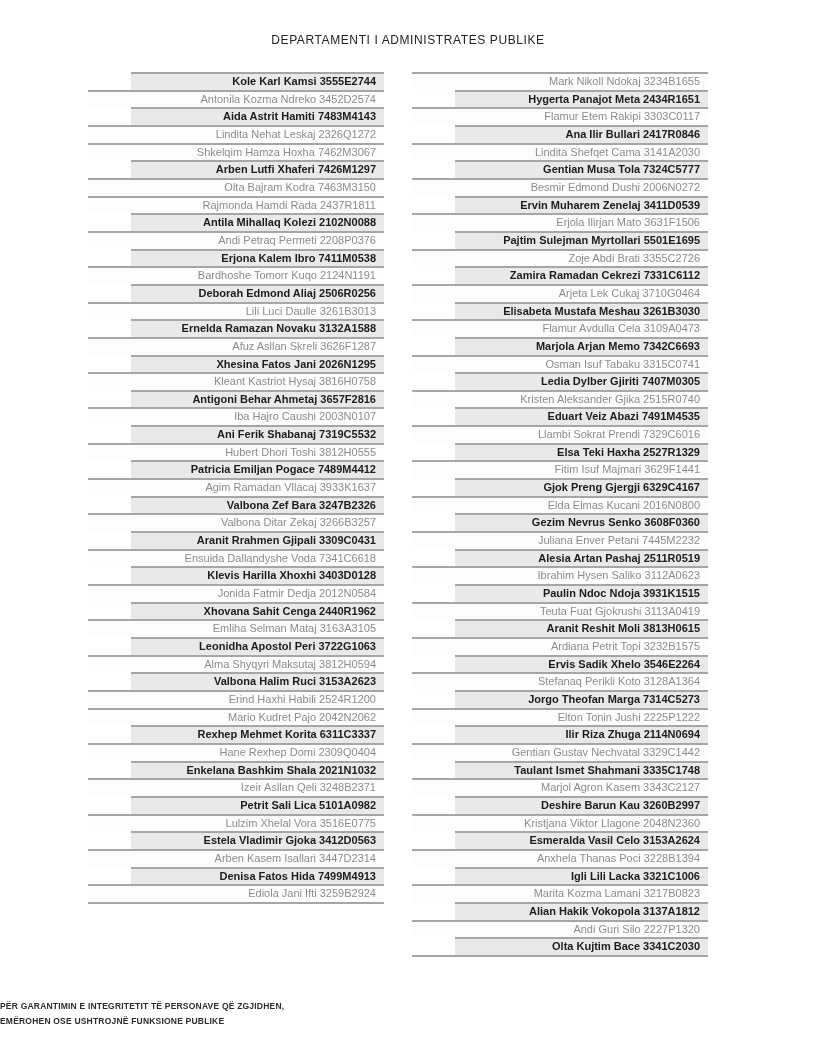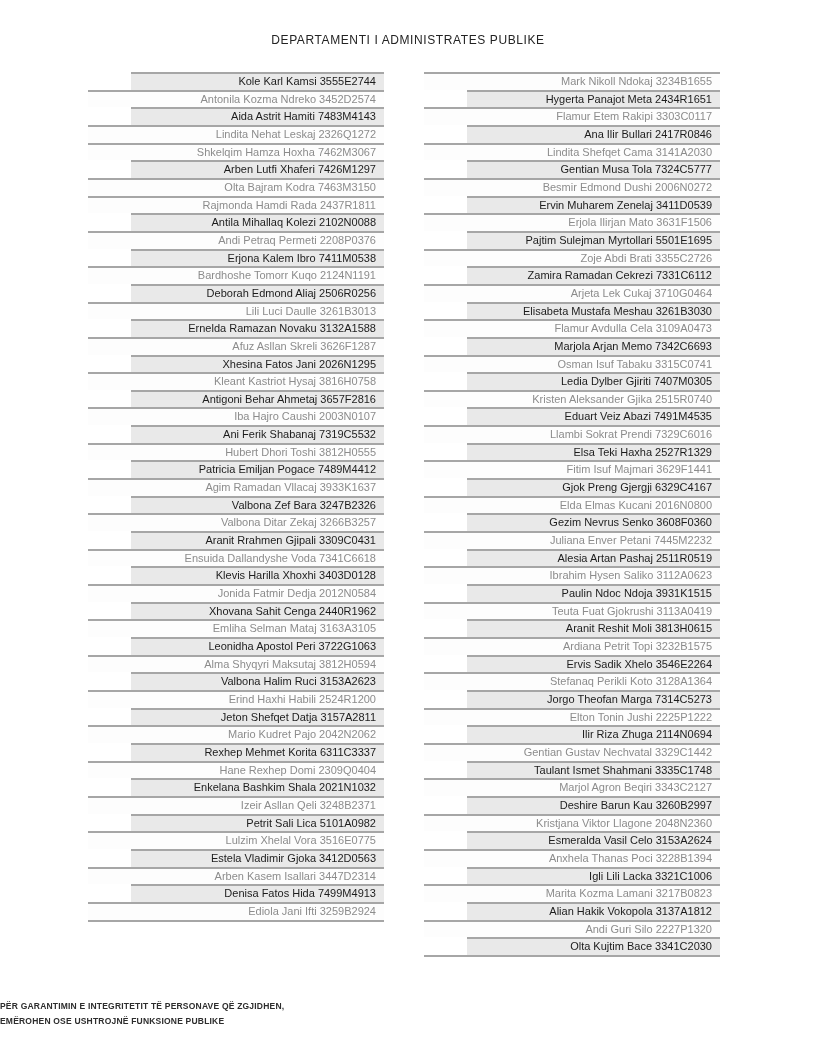--- a/index.html
+++ b/index.html
@@ -26,36 +26,36 @@
     letter-spacing: 0.6px;
     color: #232323;
   }
   .name-col {
     position: absolute;
     top: 72px;
     width: 296px;
     border-bottom: 2px solid var(--row-border, #a6a6a6);
   }
   .name-col.left  { left: 88px; }
-  .name-col.right { left: 424px; }
+  .name-col.right { left: 412px; }
   .row {
     box-sizing: border-box;
     height: 17.66px;
     border-top: 2px solid var(--row-border, #a6a6a6);
     text-align: right;
     padding-right: 8px;
     font-size: 11px;
     line-height: 15.2px;
     white-space: nowrap;
     overflow: hidden;
   }
   .row.shaded {
     background: var(--row-shaded-bg, #e9e9e9);
     color: var(--text-emphasis, #1c1c1c);
-    font-weight: 400;
+    font-weight: 700;
     margin-left: 43px;
   }
   .row.plain {
     background: var(--row-plain-bg, #fdfdfd);
     color: var(--text-muted, #8c8c8c);
     font-weight: 400;
   }
   .footer-note {
     position: absolute;
     top: 999px;
@@ -105,21 +105,20 @@
       <div class="row shaded">Aranit Rrahmen Gjipali 3309C0431</div>
       <div class="row plain">Ensuida Dallandyshe Voda 7341C6618</div>
       <div class="row shaded">Klevis Harilla Xhoxhi 3403D0128</div>
       <div class="row plain">Jonida Fatmir Dedja 2012N0584</div>
       <div class="row shaded">Xhovana Sahit Cenga 2440R1962</div>
       <div class="row plain">Emliha Selman Mataj 3163A3105</div>
       <div class="row shaded">Leonidha Apostol Peri 3722G1063</div>
       <div class="row plain">Alma Shyqyri Maksutaj 3812H0594</div>
       <div class="row shaded">Valbona Halim Ruci 3153A2623</div>
       <div class="row plain">Erind Haxhi Habili 2524R1200</div>
-      <div class="row shaded">Jeton Shefqet Datja 3157A2811</div>
       <div class="row plain">Mario Kudret Pajo 2042N2062</div>
       <div class="row shaded">Rexhep Mehmet Korita 6311C3337</div>
       <div class="row plain">Hane Rexhep Domi 2309Q0404</div>
       <div class="row shaded">Enkelana Bashkim Shala 2021N1032</div>
       <div class="row plain">Izeir Asllan Qeli 3248B2371</div>
       <div class="row shaded">Petrit Sali Lica 5101A0982</div>
       <div class="row plain">Lulzim Xhelal Vora 3516E0775</div>
       <div class="row shaded">Estela Vladimir Gjoka 3412D0563</div>
       <div class="row plain">Arben Kasem Isallari 3447D2314</div>
       <div class="row shaded">Denisa Fatos Hida 7499M4913</div>
@@ -160,21 +159,21 @@
       <div class="row plain">Teuta Fuat Gjokrushi 3113A0419</div>
       <div class="row shaded">Aranit Reshit Moli 3813H0615</div>
       <div class="row plain">Ardiana Petrit Topi 3232B1575</div>
       <div class="row shaded">Ervis Sadik Xhelo 3546E2264</div>
       <div class="row plain">Stefanaq Perikli Koto 3128A1364</div>
       <div class="row shaded">Jorgo Theofan Marga 7314C5273</div>
       <div class="row plain">Elton Tonin Jushi 2225P1222</div>
       <div class="row shaded">Ilir Riza Zhuga 2114N0694</div>
       <div class="row plain">Gentian Gustav Nechvatal 3329C1442</div>
       <div class="row shaded">Taulant Ismet Shahmani 3335C1748</div>
-      <div class="row plain">Marjol Agron Beqiri 3343C2127</div>
+      <div class="row plain">Marjol Agron Kasem 3343C2127</div>
       <div class="row shaded">Deshire Barun Kau 3260B2997</div>
       <div class="row plain">Kristjana Viktor Llagone 2048N2360</div>
       <div class="row shaded">Esmeralda Vasil Celo 3153A2624</div>
       <div class="row plain">Anxhela Thanas Poci 3228B1394</div>
       <div class="row shaded">Igli Lili Lacka 3321C1006</div>
       <div class="row plain">Marita Kozma Lamani 3217B0823</div>
       <div class="row shaded">Alian Hakik Vokopola 3137A1812</div>
       <div class="row plain">Andi Guri Silo 2227P1320</div>
       <div class="row shaded">Olta Kujtim Bace 3341C2030</div>
     </div>

